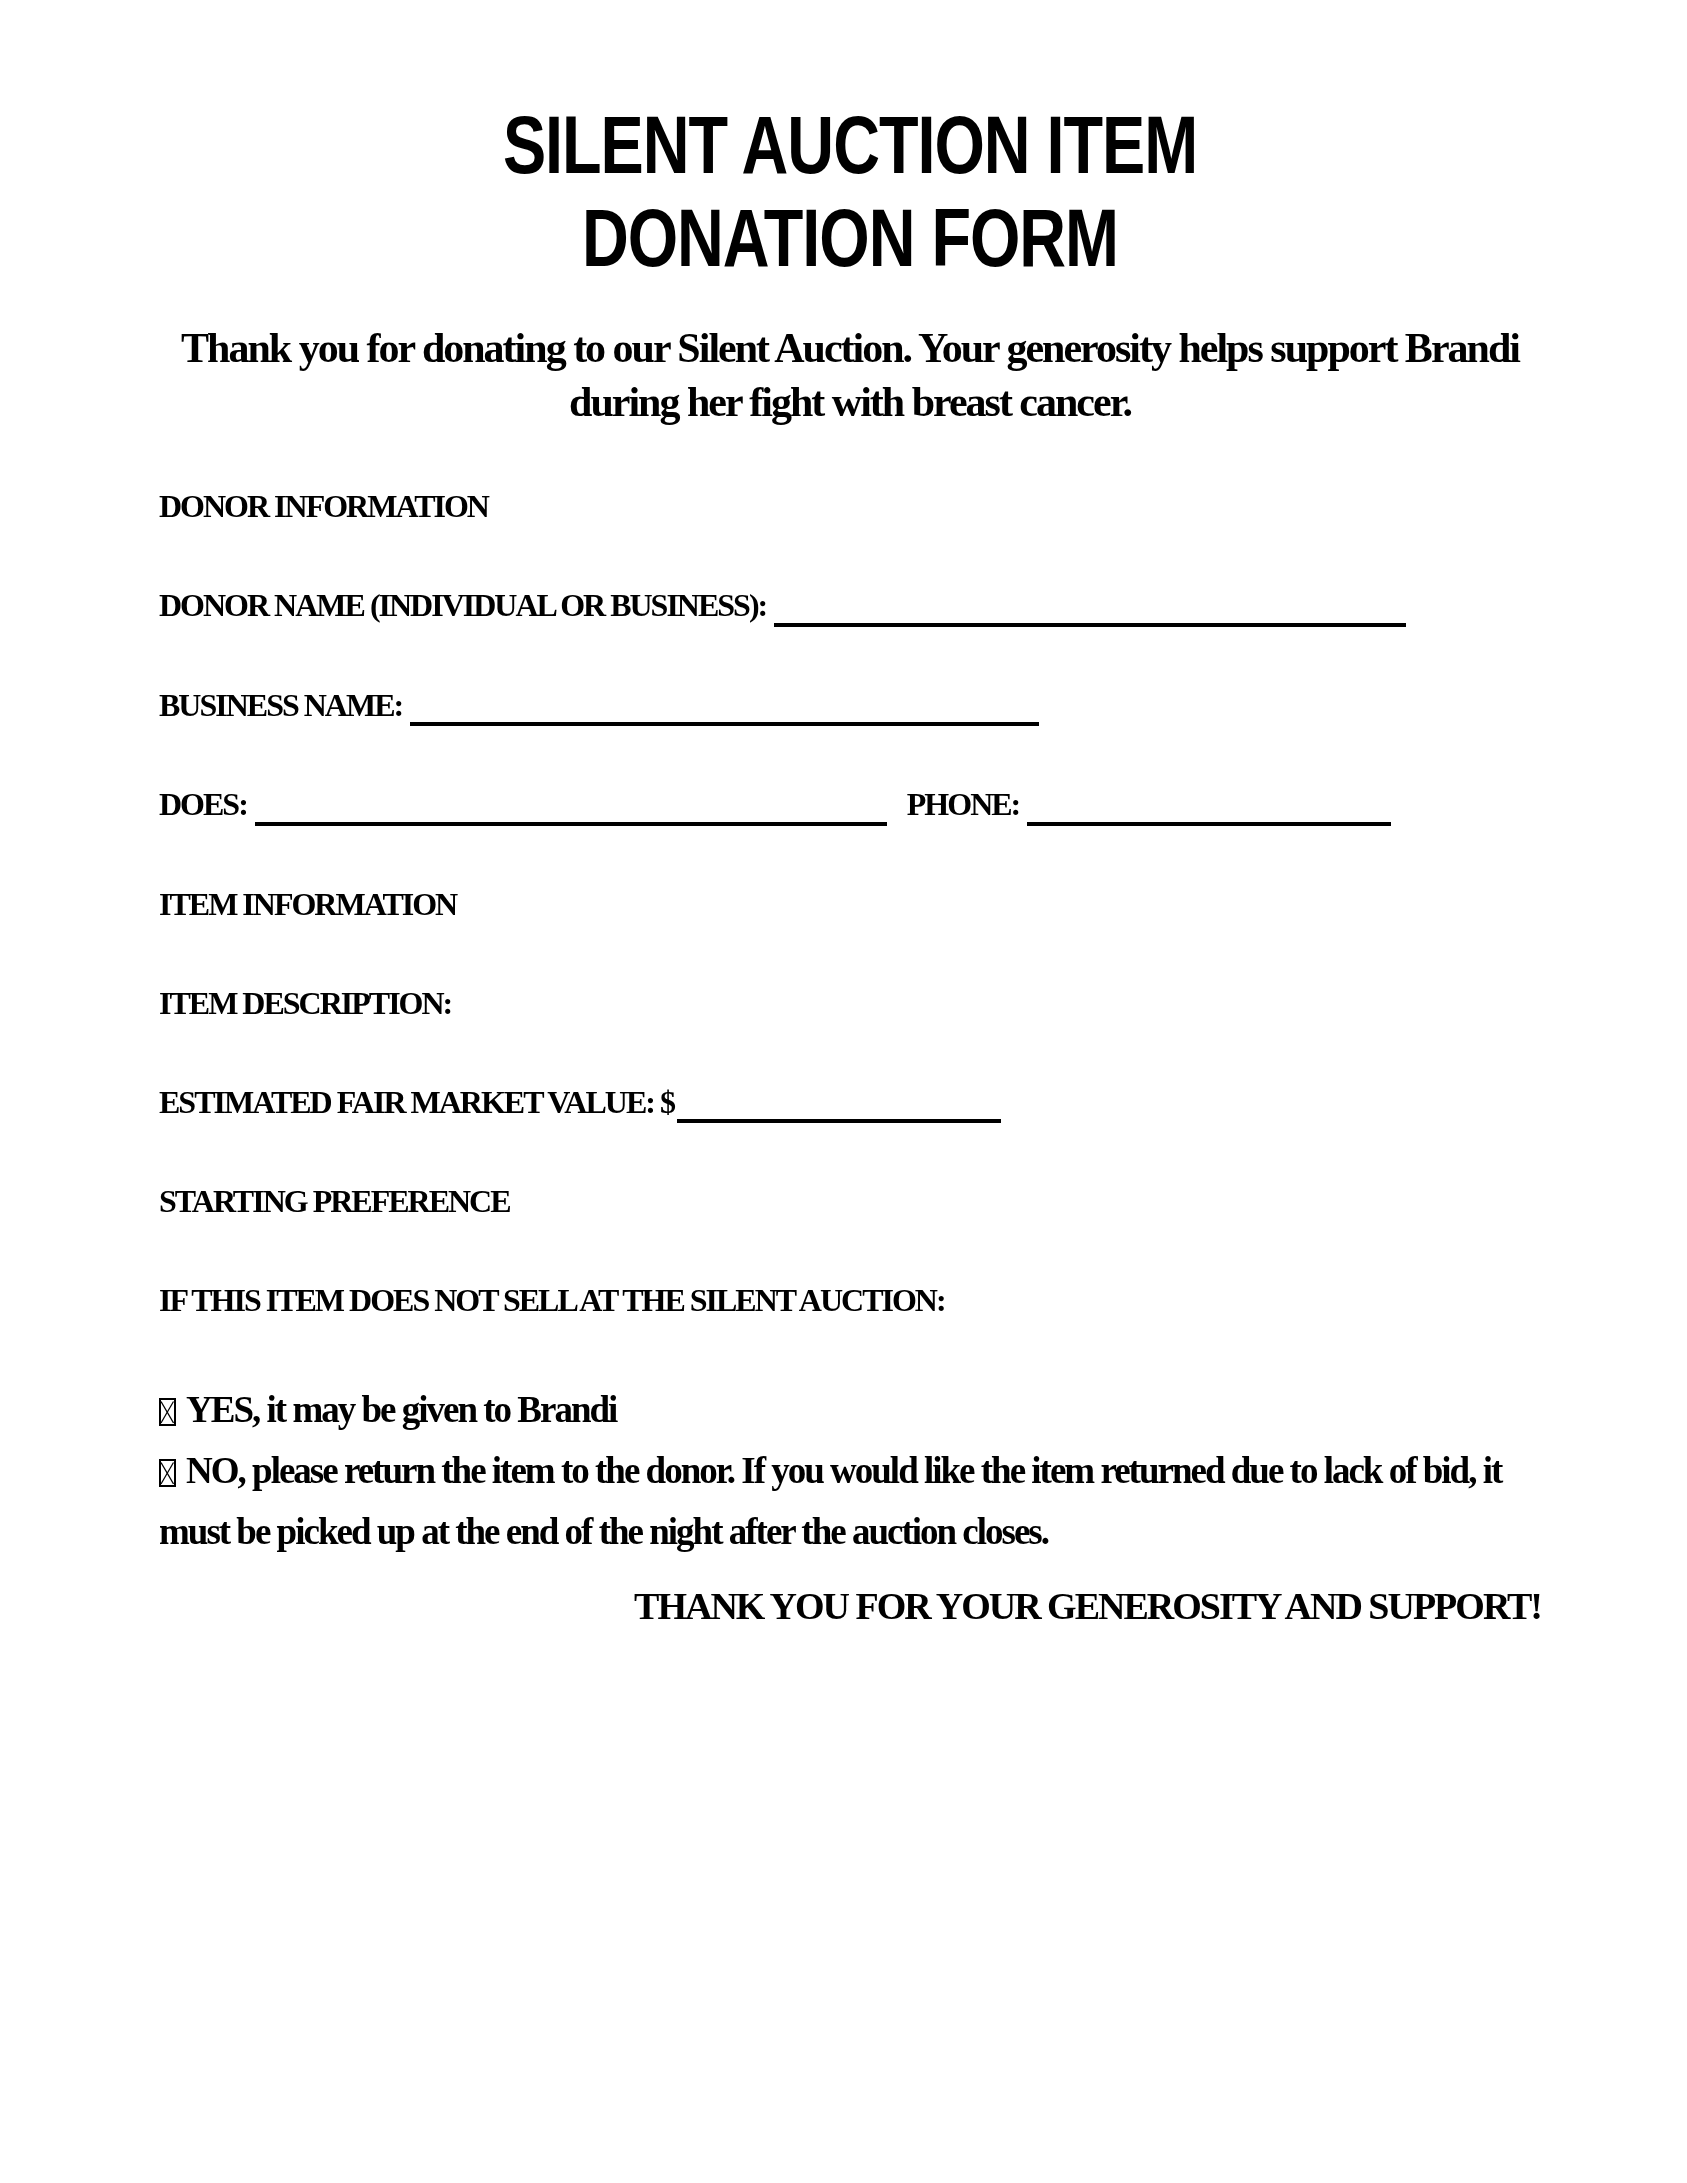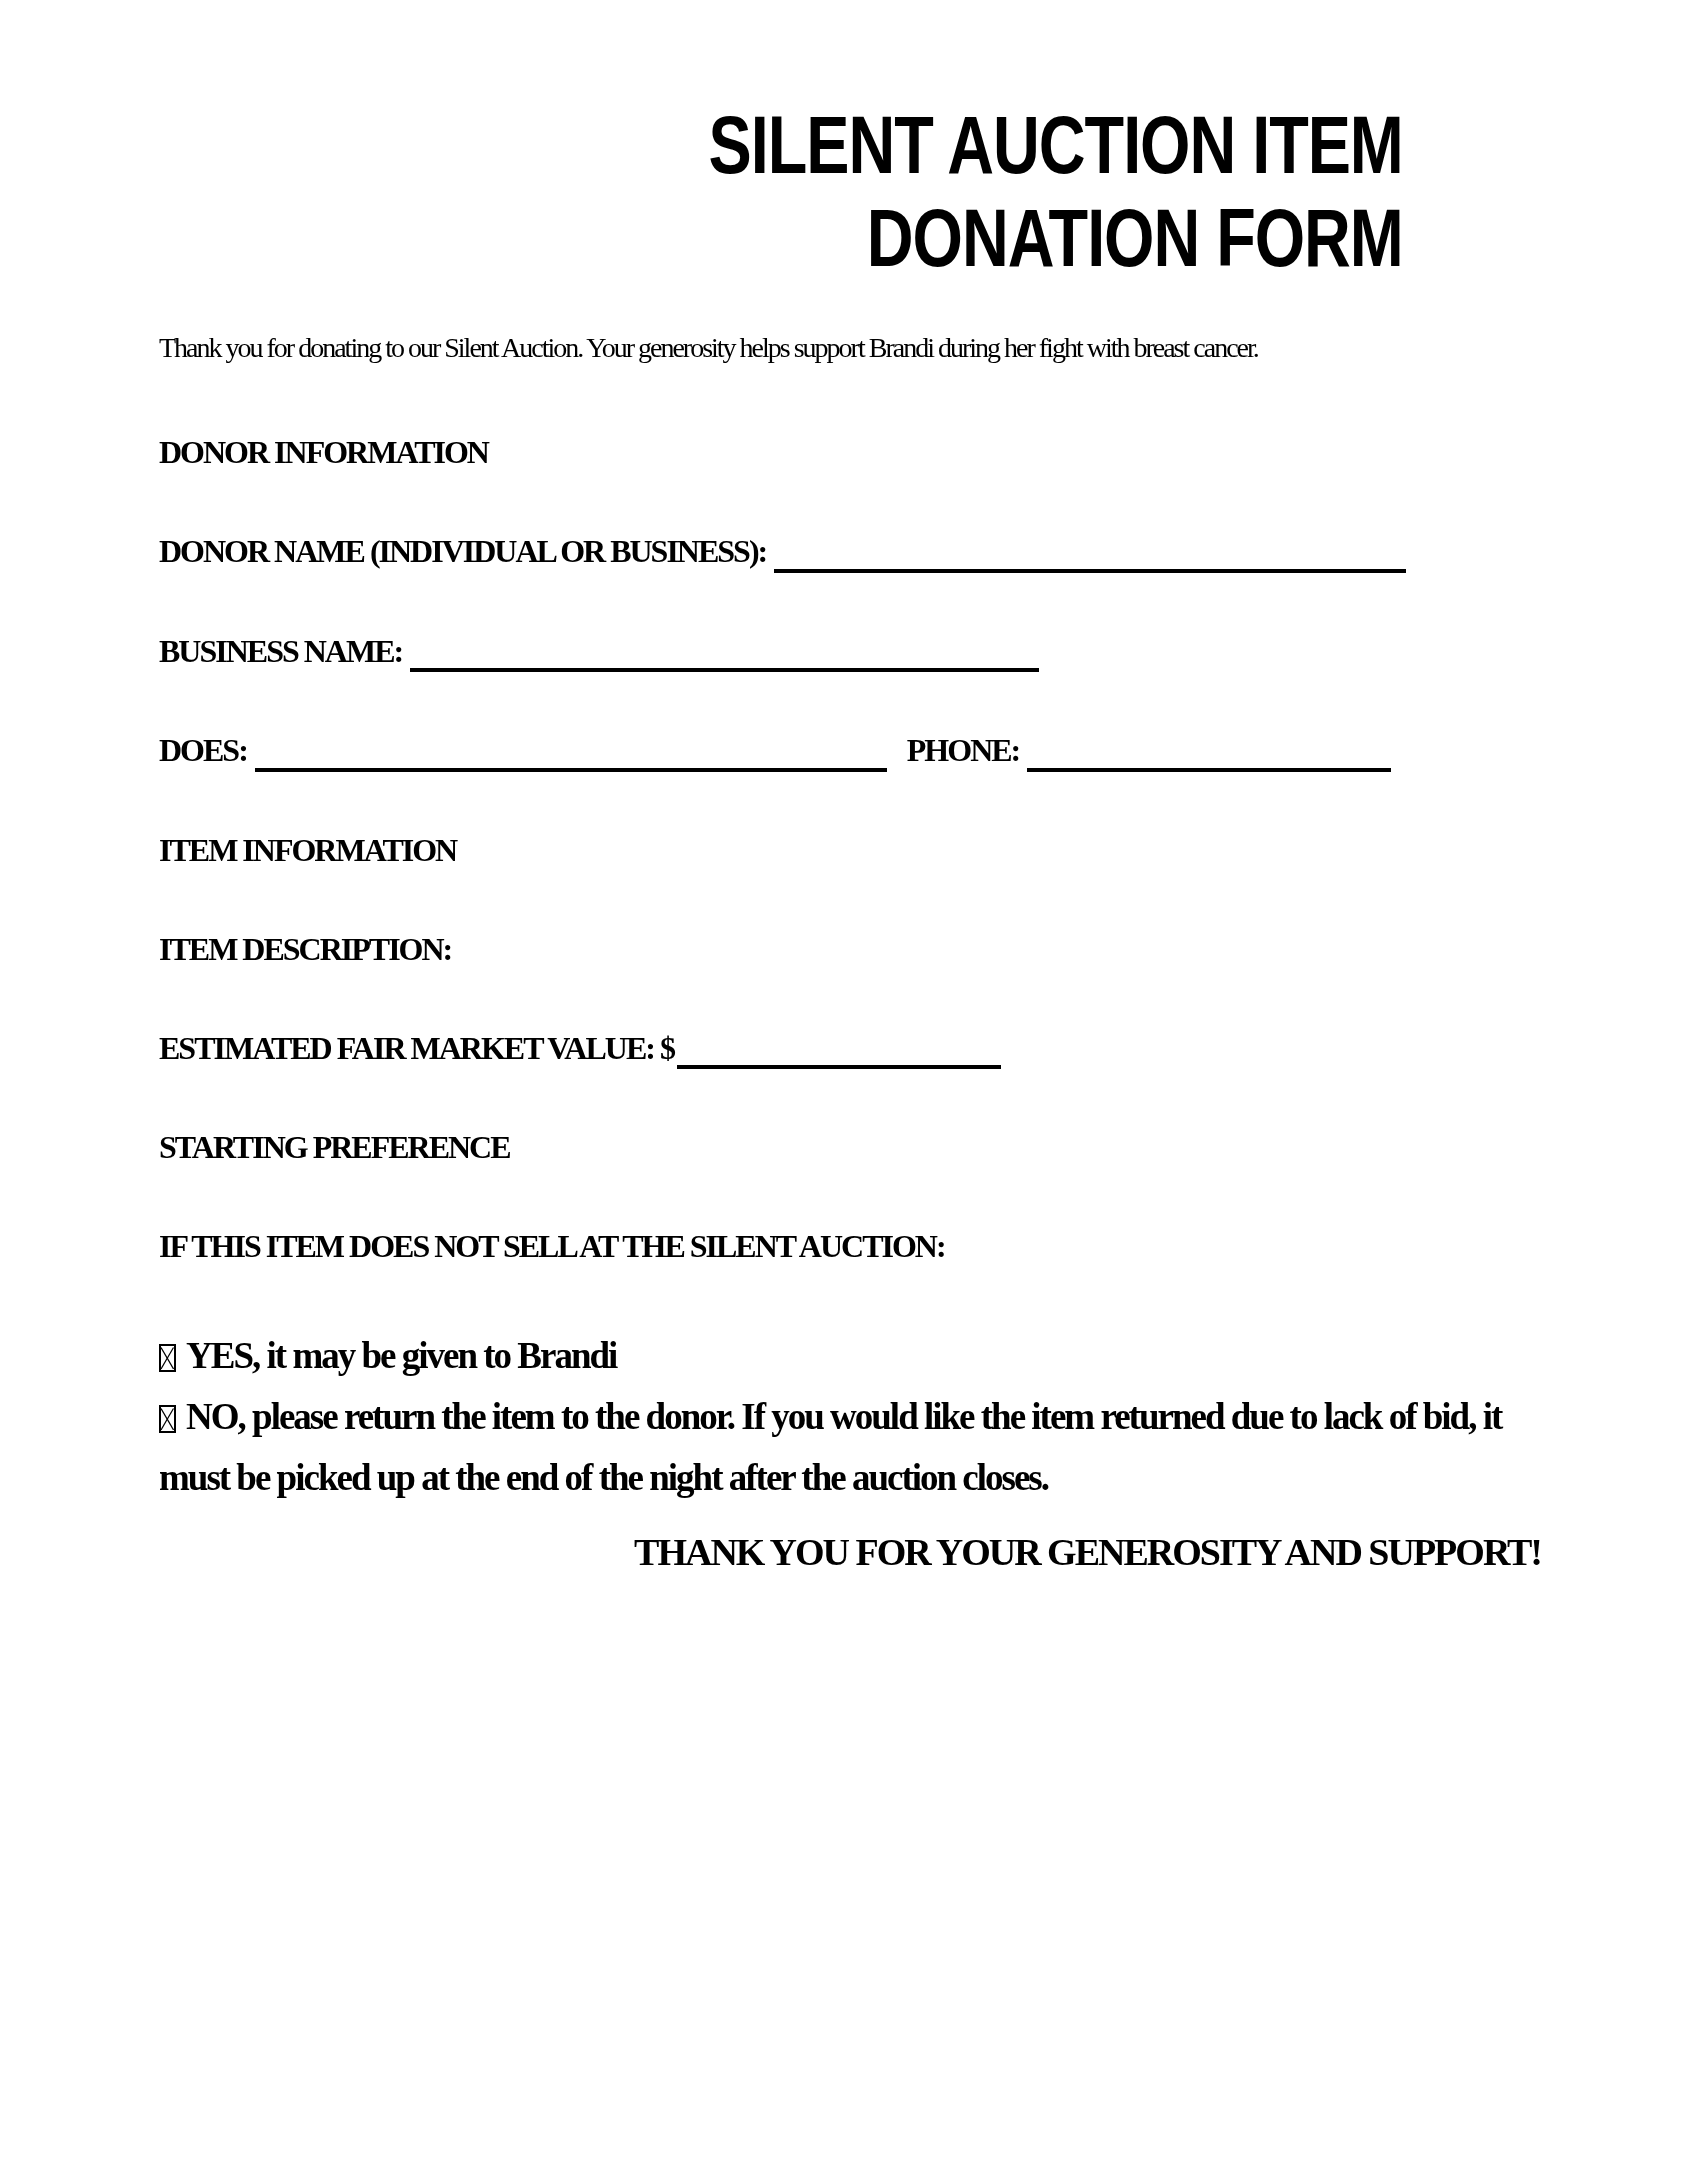--- a/index.html
+++ b/index.html
@@ -13,40 +13,41 @@
   }
   .page {
     width: 1687px;
     height: 2183px;
     background: #ffffff;
     padding: 99px 146px 0 159px;
     overflow: hidden;
   }
 
   
-  .title-block { text-align: right; margin-bottom: 36px; }
+  .title-block { text-align: center; margin-bottom: 36px; }
   .title-line {
     font-family: "Liberation Sans", sans-serif;
     font-weight: bold;
     font-size: 81px;
     line-height: 93px;
     letter-spacing: -1.3px;
     white-space: nowrap;
     transform: scaleX(0.80);
     transform-origin: 50% 50%;
   }
 
   
   .intro {
-    font-weight: normal;
-    font-size: 28px;
+    font-weight: bold;
+    font-size: 42px;
     line-height: 54px;
     letter-spacing: -2px;
     max-width: 1409px;
     margin-bottom: 57px;
+    text-align: center;
   }
 
   
   .row {
     font-weight: bold;
     font-size: 32px;
     line-height: 41px;
     letter-spacing: -2px;
     margin-bottom: 58px;
     white-space: nowrap;

